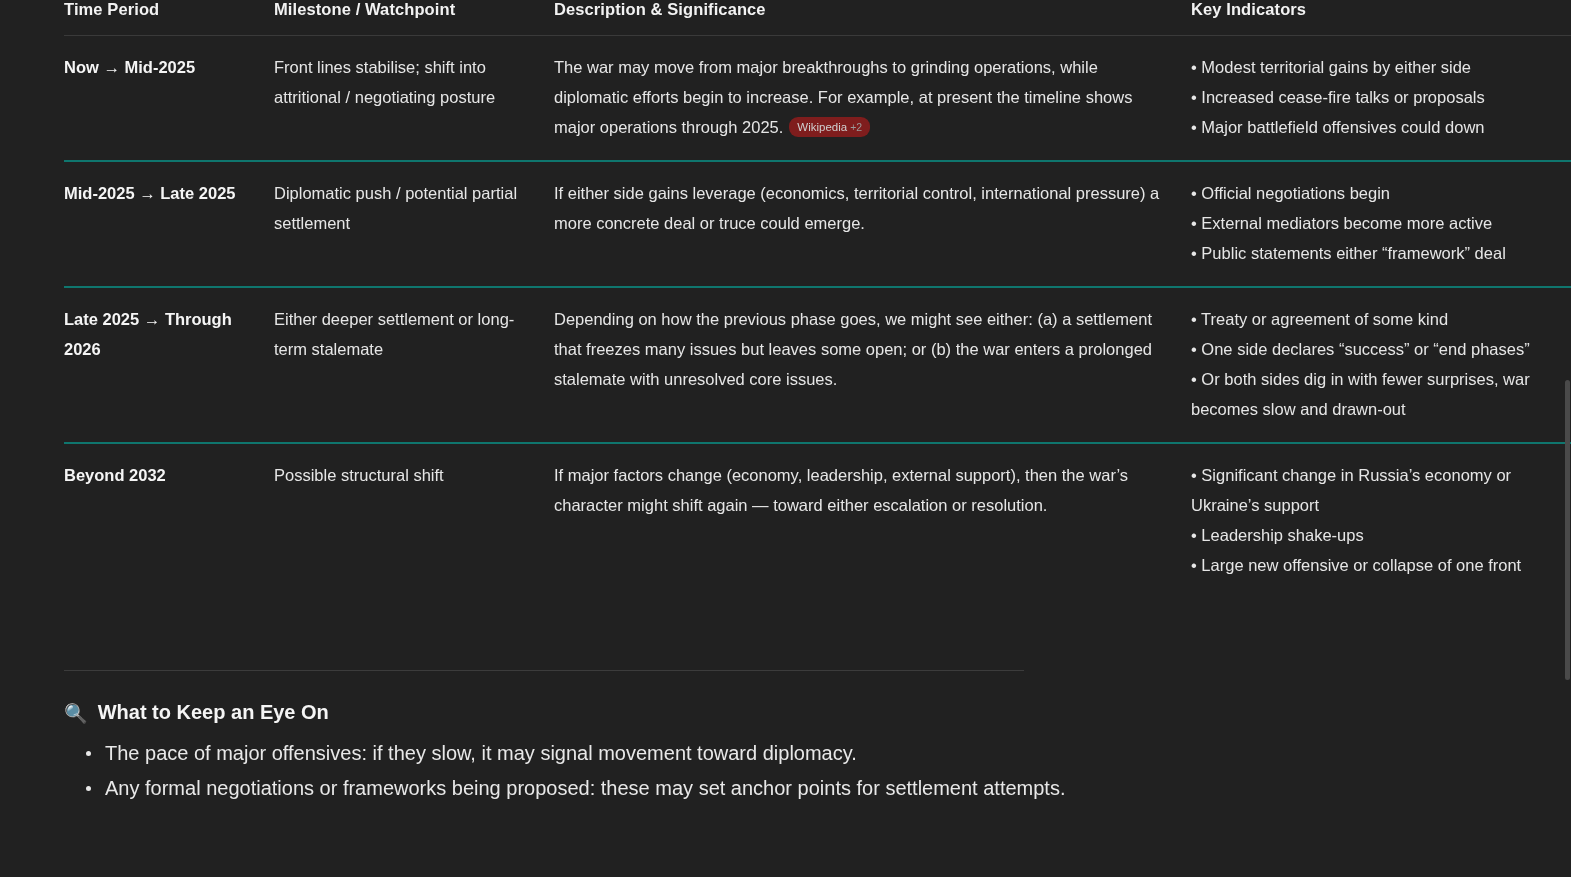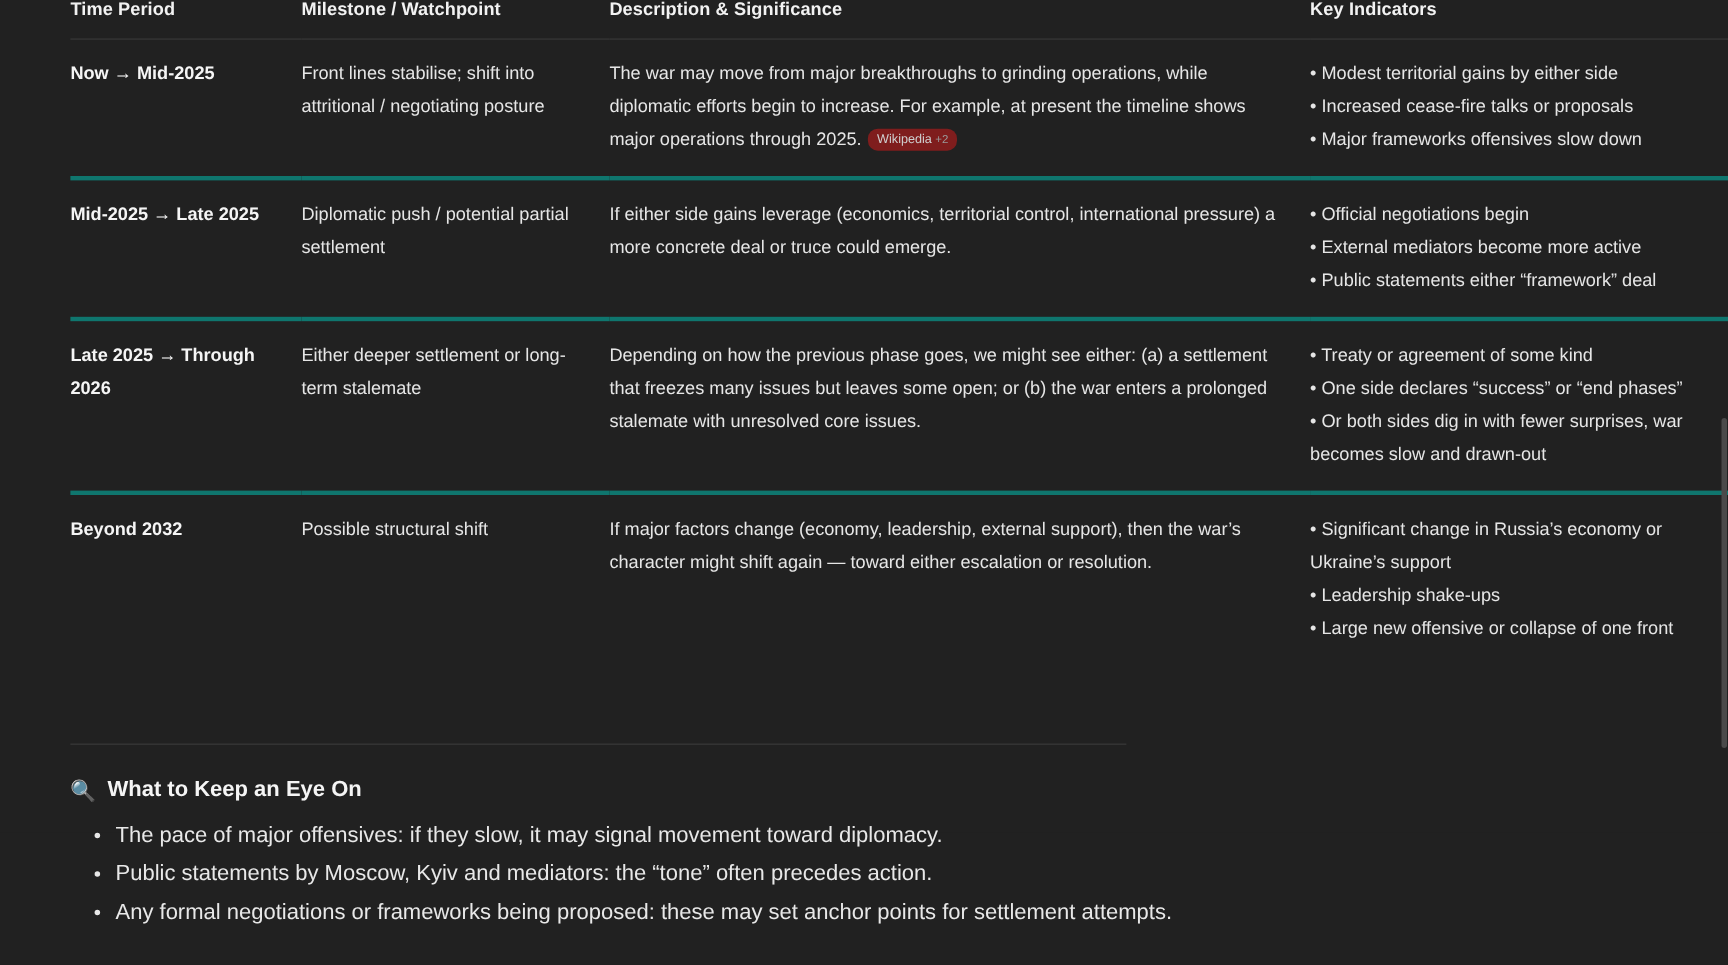--- a/index.html
+++ b/index.html
@@ -45,21 +45,21 @@
   }
   .tbl thead tr {
     border-bottom: 1px solid #3a3a3a;
   }
   .tbl td {
     font-size: 16.5px;
     line-height: 30px;
     color: #e6e6e6;
     padding: 16px 18px 18px 0;
     vertical-align: top;
-    border-bottom: 4px solid #0f766e;
+    border-bottom: 2px solid #0f766e;
   }
   .tbl tbody tr:last-child td {
     border-bottom: none;
   }
   .tbl td.period {
     font-weight: 700;
     color: #f5f5f5;
   }
   .cell-lines div { }
   .pill {
@@ -174,21 +174,21 @@
     <tbody>
 
       <tr>
         <td class="period">Now → Mid-2025</td>
         <td>Front lines stabilise; shift into attritional / negotiating posture</td>
         <td><span>The war may move from major breakthroughs to grinding operations, while diplomatic efforts begin to increase. For example, at present the timeline shows major operations through 2025.</span><span class="pill"><span>Wikipedia</span><span class="plus">+2</span></span></td>
         <td>
           <div class="cell-lines">
             <div>• Modest territorial gains by either side</div>
             <div>• Increased cease-fire talks or proposals</div>
-            <div>• Major frameworks offensives slow down</div>
+            <div>• Major battlefield offensives could down</div>
           </div>
         </td>
       </tr>
 
       <tr>
         <td class="period">Mid-2025 → Late 2025</td>
         <td>Diplomatic push / potential partial settlement</td>
         <td>If either side gains leverage (economics, territorial control, international pressure) a more concrete deal or truce could emerge.</td>
         <td>
           <div class="cell-lines">
@@ -231,21 +231,20 @@
   <div class="tail-space"></div>
   <div class="divider"></div>
 
   <div class="section">
     <div class="sec-head">
       <span class="emoji">🔍</span>
       <span>What to Keep an Eye On</span>
     </div>
     <ul class="bullets">
       <li>The pace of major offensives: if they slow, it may signal movement toward diplomacy.</li>
-      <li>Public statements by Moscow, Kyiv and mediators: the “tone” often precedes action.</li>
       <li>Any formal negotiations or frameworks being proposed: these may set anchor points for settlement attempts.</li>
     </ul>
   </div>
 
   <div class="scrollbar">
     <div class="thumb"></div>
   </div>
 
 </div>
 

